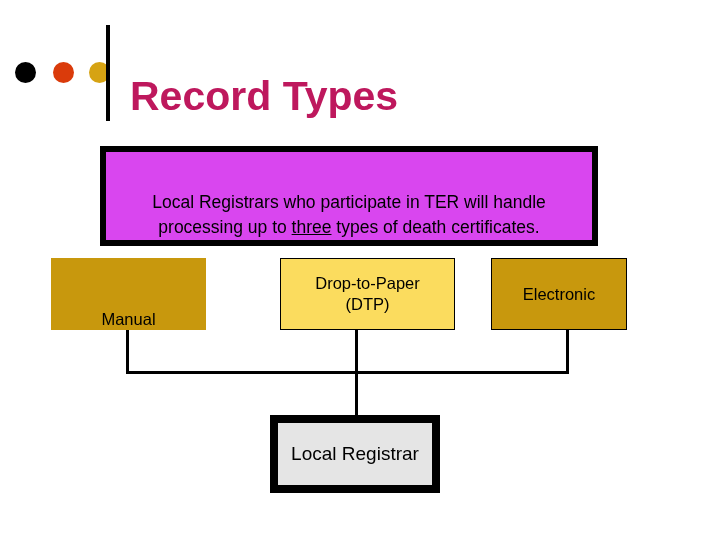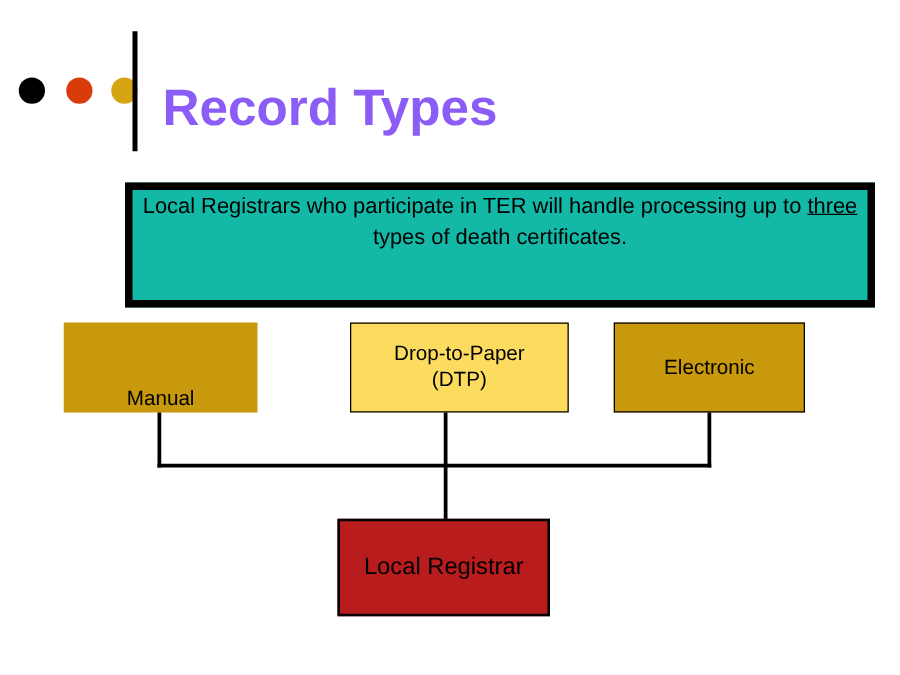--- a/index.html
+++ b/index.html
@@ -42,40 +42,40 @@
     left: 106px;
     top: 25px;
     width: 4px;
     height: 96px;
     background: #000000;
   }
 
   #page-title {
     position: absolute;
     left: 130px;
-    top: 34px;
+    top: 44px;
     font-size: 41px;
     line-height: 50px;
-    color: #8b5cf6;
+    color: #be185d;
     white-space: nowrap;
     letter-spacing: 0px;
   }
 
   
   #intro-box {
     position: absolute;
     left: 100px;
     top: 146px;
-    width: 600px;
+    width: 498px;
     height: 100px;
     box-sizing: border-box;
     border: 6px solid #000000;
-    background: #14b8a6;
+    background: #d946ef;
     display: flex;
-    align-items: flex-start;
+    align-items: flex-end;
     justify-content: center;
   }
   #intro-text {
     font-size: 17.5px;
     line-height: 25px;
     color: #000000;
     text-align: center;
     padding: 0 8px;
   }
   #intro-text .emph {
@@ -104,21 +104,21 @@
     align-items: flex-end;
   }
   #box-dtp {
     left: 280px;
     width: 175px;
     background: #FBDC5E;
     border: 1.5px solid #000000;
   }
   #box-electronic {
     left: 491px;
-    width: 153px;
+    width: 136px;
     background: #C8980D;
     border: 1.5px solid #000000;
   }
 
   
   .conn {
     position: absolute;
     background: #000000;
   }
   
@@ -129,22 +129,22 @@
   #conn-rail { left: 126px; top: 371px; width: 443px; height: 3px; }
 
   
   #box-local-registrar {
     position: absolute;
     left: 270px;
     top: 415px;
     width: 170px;
     height: 78px;
     box-sizing: border-box;
-    background: #b91c1c;
-    border: 2px solid #000000;
+    background: #e5e5e5;
+    border: 8px solid #000000;
     display: flex;
     align-items: center;
     justify-content: center;
     font-size: 19px;
     line-height: 24px;
     color: #000000;
     text-align: center;
     white-space: nowrap;
   }
 </style>

